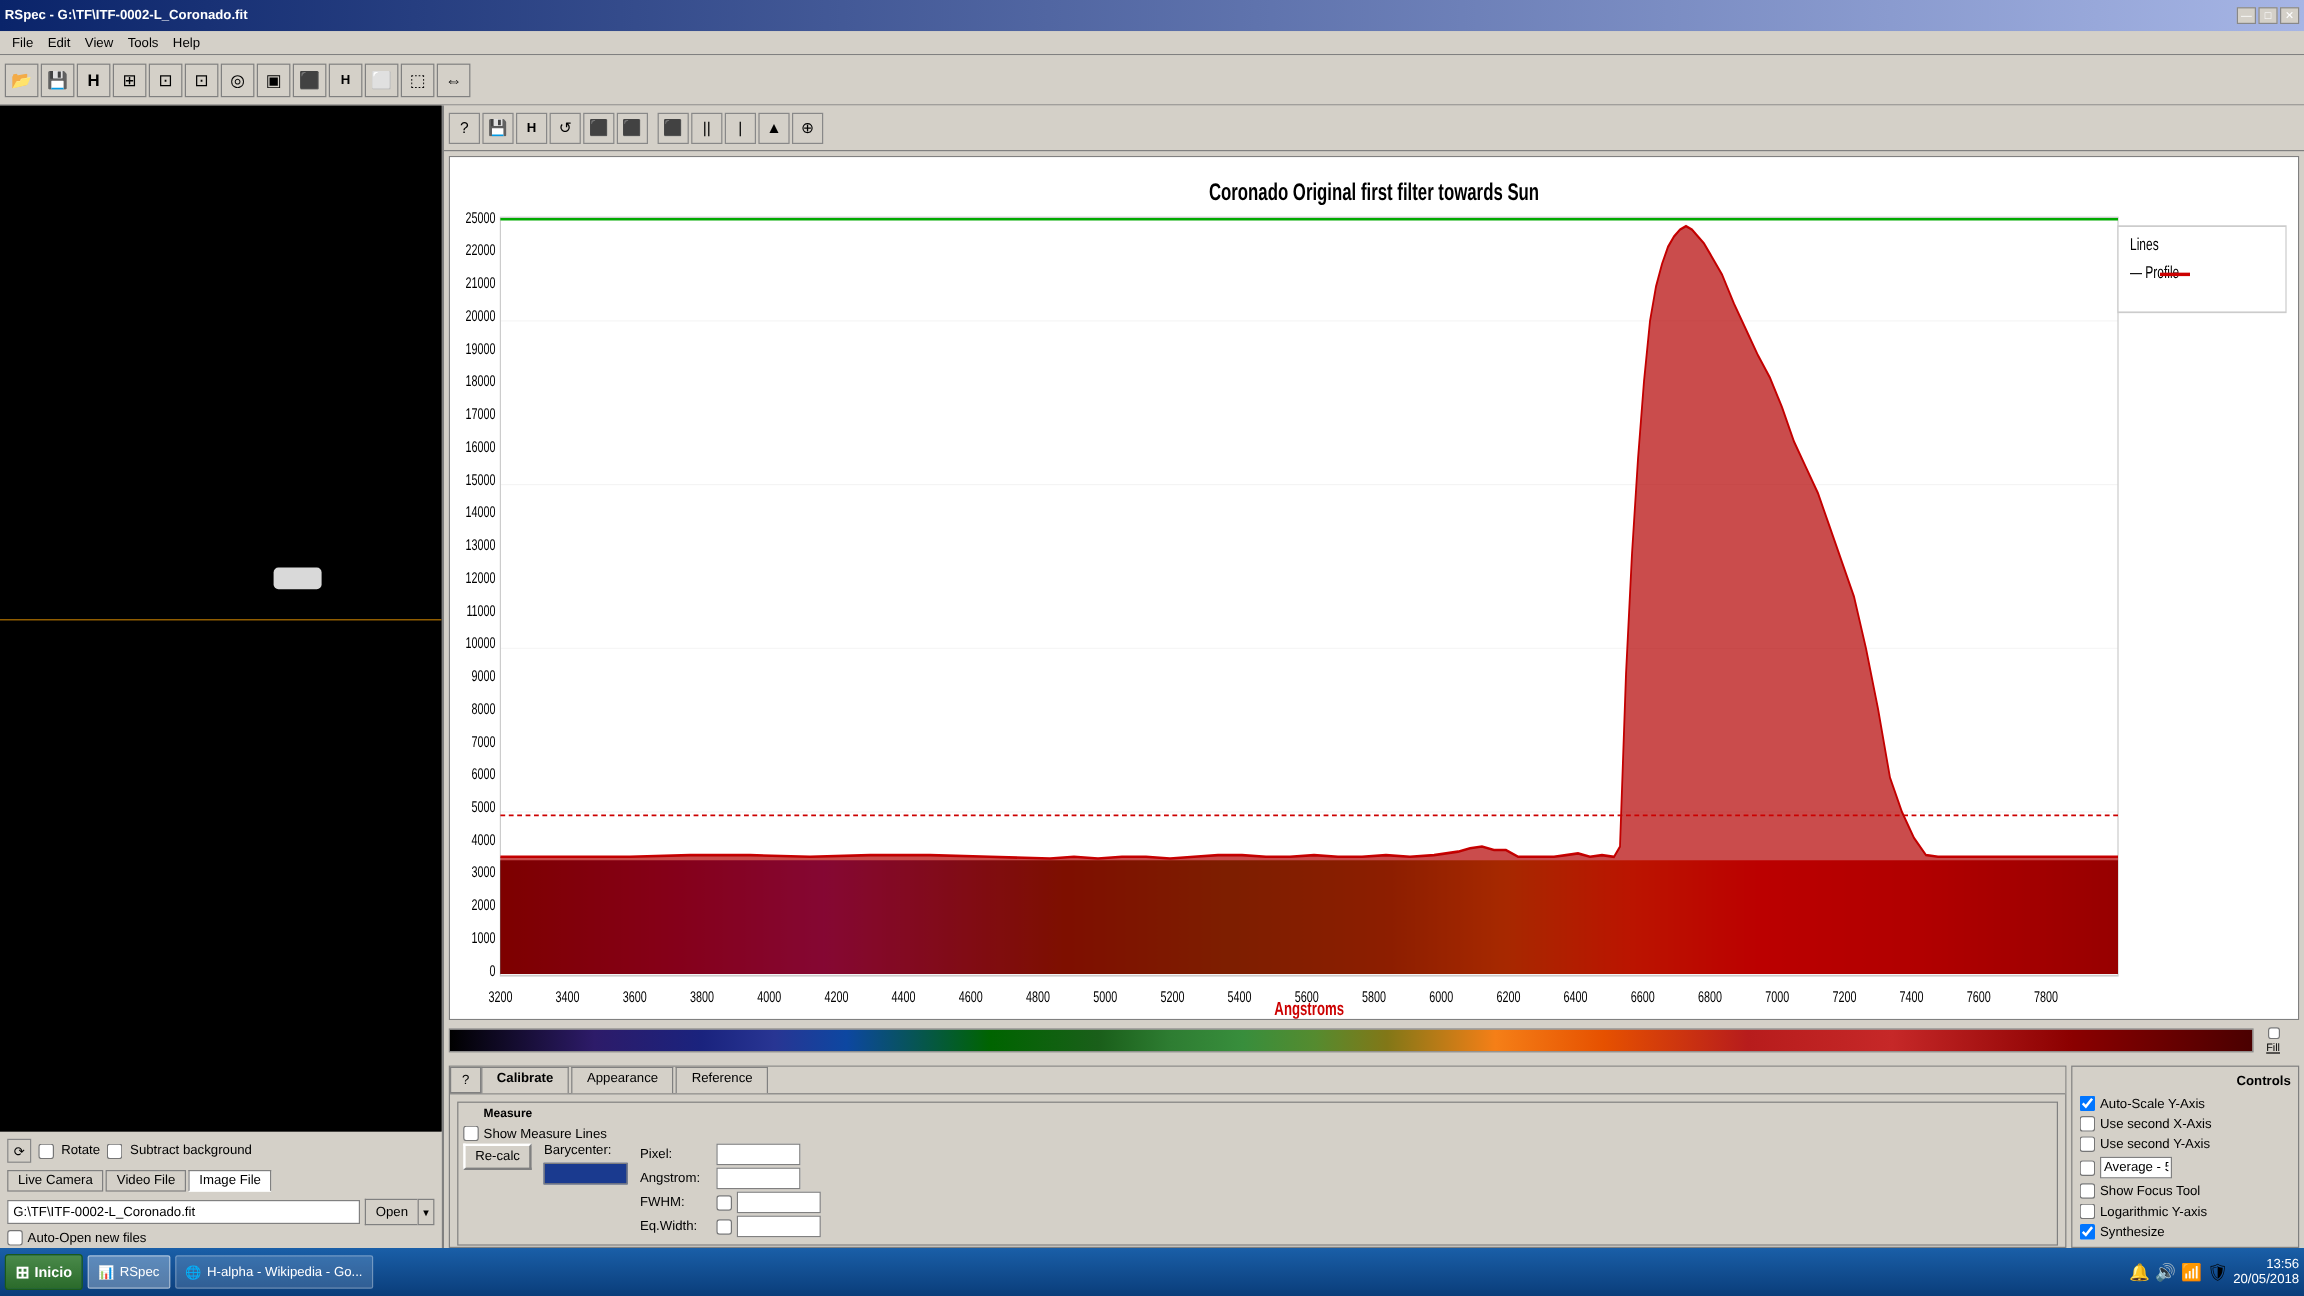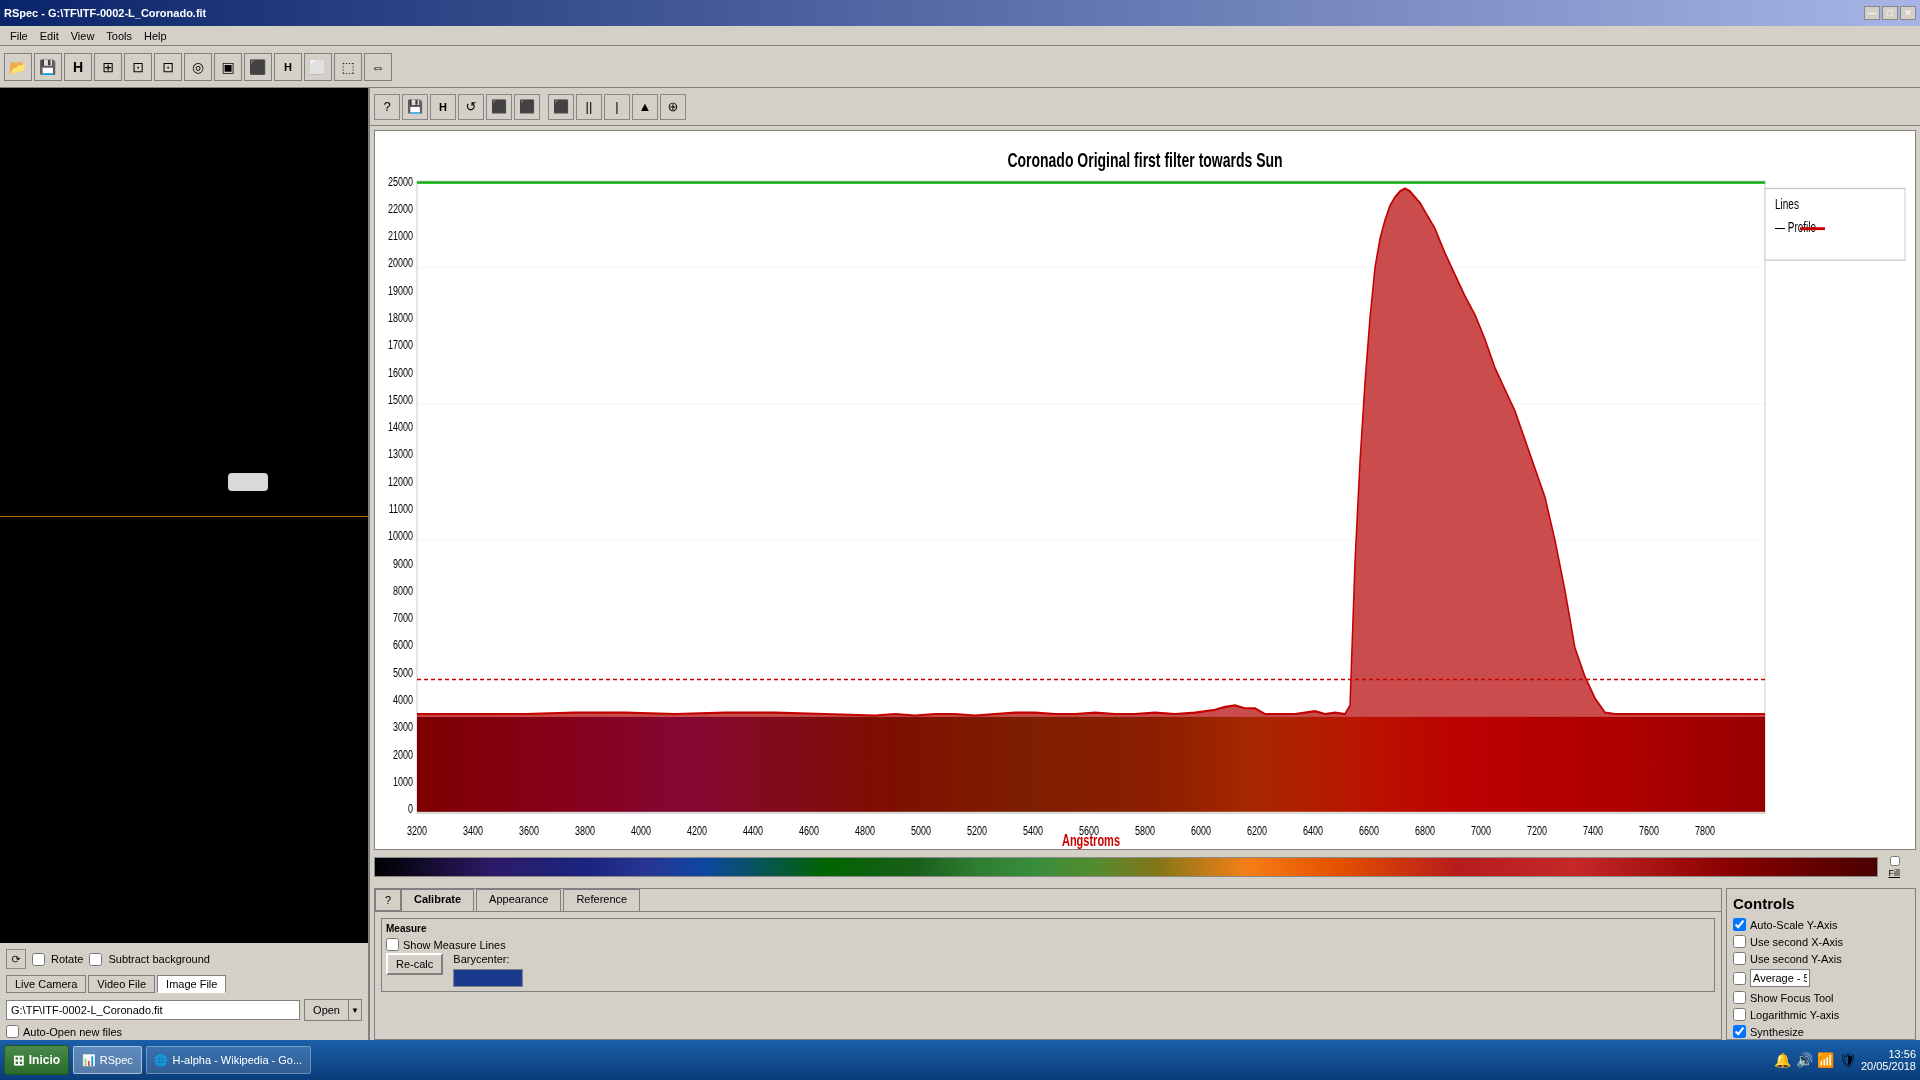--- a/index.html
+++ b/index.html
@@ -280,20 +280,21 @@
     .measure-section {
       border: 1px solid #808080;
       padding: 4px;
       margin-bottom: 4px;
     }
 
     .measure-title {
       font-size: 10px;
       font-weight: bold;
       margin-bottom: 4px;
+      margin-left: 17px;
     }
 
     .field-row {
       display: flex;
       align-items: center;
       gap: 4px;
       margin-bottom: 2px;
       font-size: 11px;
     }
 
@@ -316,23 +317,24 @@
 
     
     .controls-panel {
       border: 1px solid #808080;
       background: #d4d0c8;
       padding: 6px;
       min-width: 190px;
     }
 
     .controls-title {
-      font-size: 15px;
+      font-size: 11px;
       font-weight: bold;
       margin-bottom: 6px;
+      text-align: right;
     }
 
     .control-row {
       display: flex;
       align-items: center;
       gap: 4px;
       margin-bottom: 4px;
       font-size: 11px;
     }
 
@@ -839,20 +841,40 @@
               <span>Show Measure Lines</span>
             </div>
             <div style="display:flex;gap:10px;align-items:flex-start;">
               <div>
                 <button class="recalc-btn">Re-calc</button>
               </div>
               <div>
                 <div style="font-size:11px;margin-bottom:4px;">Barycenter:</div>
                 <input type="text" style="width: 70px; height: 18px; border: 1px solid rgb(128, 128, 128); background: rgb(26, 58, 143); color: white; padding: 0px 2px; font-size: 11px;">
               </div>
+              <div>
+                <div class="field-row">
+                  <span class="field-label">Pixel:</span>
+                  <input class="field-input" type="text" style="">
+                </div>
+                <div class="field-row">
+                  <span class="field-label">Angstrom:</span>
+                  <input class="field-input" type="text" style="">
+                </div>
+                <div class="field-row">
+                  <span class="field-label">FWHM:</span>
+                  <input type="checkbox" style="">
+                  <input class="field-input" type="text" style="">
+                </div>
+                <div class="field-row">
+                  <span class="field-label">Eq.Width:</span>
+                  <input type="checkbox" style="">
+                  <input class="field-input" type="text" style="">
+                </div>
+              </div>
             </div>
           </div>
         </div>
       </div>
 
       <div class="controls-panel">
         <div class="controls-title">Controls</div>
 
         <div class="control-row">
           <input type="checkbox" checked="" style="">

